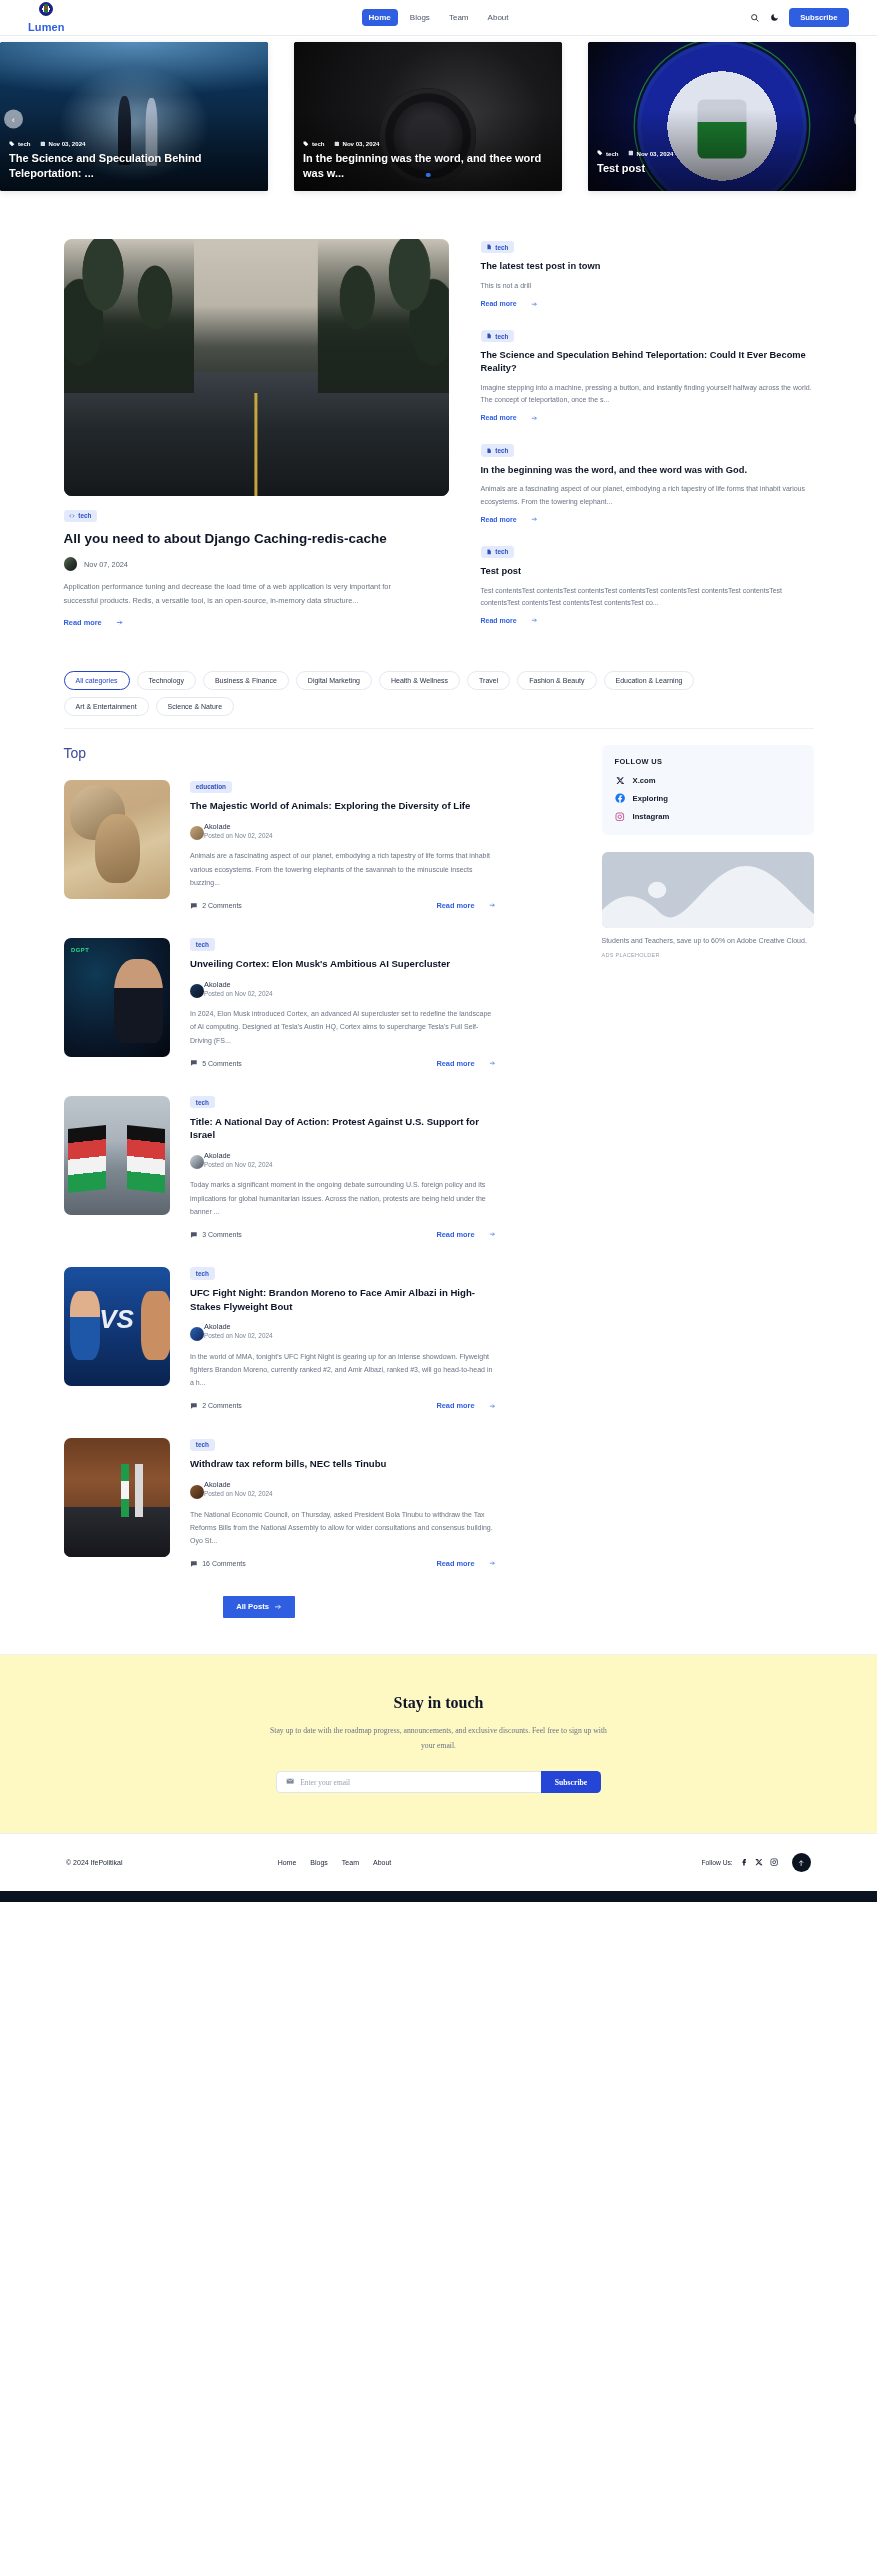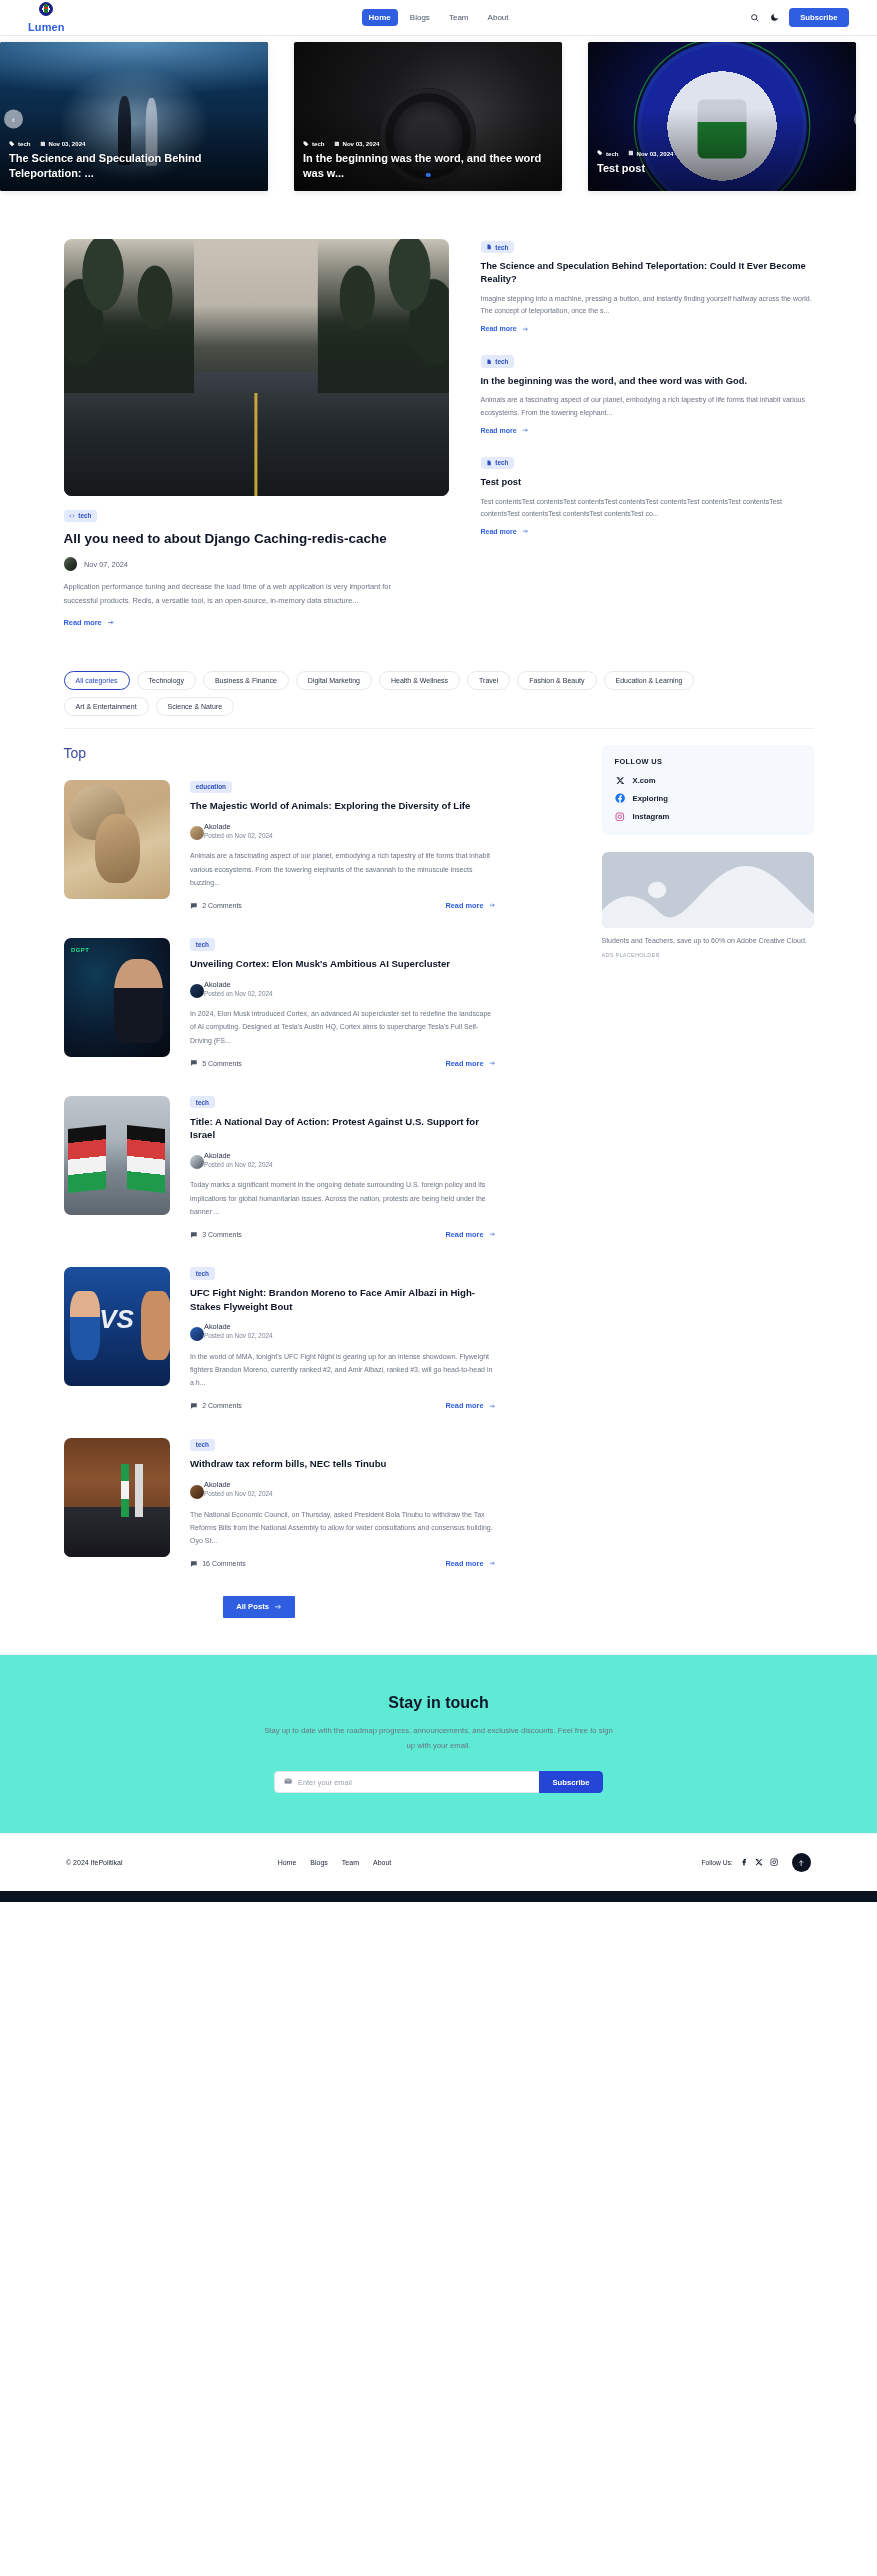--- a/index.html
+++ b/index.html
@@ -187,21 +187,21 @@
   .feat-title { font-size: 13.5px; font-weight: 700; color: #0e1628; line-height: 1.3; }
   .byline { display: flex; align-items: center; gap: 7px; margin: 10.3px 0 9px; }
   .avatar-sm {
     width: 13.5px; height: 13.5px; border-radius: 50%;
     background: linear-gradient(135deg,#5c6b58,#2b352a 55%,#171c16);
     flex: 0 0 13.5px;
   }
   .byline-date { font-size: 7.4px; color: #5a6478; }
   .feat-excerpt { font-size: 7.4px; color: #6b7385; line-height: 1.85; max-width: 363px; }
   .readmore {
-    display: inline-flex; align-items: center; gap: 5px;
+    display: inline-flex; align-items: center; gap: 14px;
     color: #2f5fe0; font-size: 7.4px; font-weight: 700; margin-top: 10.3px;
   }
 
   
   .side-posts { padding-top: 2.6px; }
   .side-post { margin-bottom: 22px; }
   .side-post:last-child { margin-bottom: 0; }
   .side-title { font-size: 9.3px; font-weight: 700; color: #0e1628; line-height: 1.38; margin: 7px 0 7px; }
   .side-excerpt { font-size: 7px; color: #6b7385; line-height: 1.75; }
   .side-post .readmore { margin-top: 7.7px; font-size: 7px; }
@@ -287,22 +287,23 @@
   .ad-img {
     width: 100%; height: 76px; border-radius: 5.8px;
     background: #c3ccd6; position: relative; overflow: hidden;
   }
   .ad-img svg { position: absolute; left: 0; bottom: 0; width: 100%; height: 100%; }
   .ad-text { font-size: 7px; color: #6b7385; line-height: 1.75; margin-top: 7.7px; }
   .ad-note { font-size: 5.5px; color: #9aa2b1; letter-spacing: 0.3px; margin-top: 4.5px; }
 
   
   .newsletter {
-    background: #5eead4; padding: 39px 0 40px; text-align: center;
+    background: #fef9c3; padding: 39px 0 40px; text-align: center;
     border-top: 0.6px solid #eef1f5;
+    font-family: Liberation Serif, serif;
   }
   .nl-title { font-size: 16px; font-weight: 700; color: #0e1628; }
   .nl-sub { font-size: 7.7px; color: #6b7385; line-height: 1.95; margin: 11px auto 0; max-width: 350px; }
   .nl-form { display: flex; justify-content: center; margin-top: 18px; }
   .nl-input-wrap {
     display: flex; align-items: center; gap: 5.8px;
     background: #fff; border: 0.6px solid #e1e6ee; border-right: none;
     border-radius: 4.5px 0 0 4.5px; padding: 0 9px; width: 265px; height: 22.5px;
   }
   .nl-input {
@@ -469,20 +470,37 @@
       <a class="readmore" href="#">
         <span>Read more</span>
         <svg width="7" height="7" viewBox="0 0 24 24" fill="none" stroke="currentColor" stroke-width="2.4">
             <line x1="3" y1="12" x2="20" y2="12"></line>
             <polyline points="14,6 20,12 14,18"></polyline>
           </svg>
       </a>
     </div>
 
     <div class="side-posts">
+      <article class="side-post">
+        <span class="tag">
+          <svg width="5.8" height="5.8" viewBox="0 0 24 24" fill="currentColor">
+              <path d="M6 2h8l6 6v14H6z"></path>
+            </svg>
+          <em style="font-style:normal">tech</em>
+        </span>
+        <h3 class="side-title">The latest test post in town</h3>
+        <p class="side-excerpt">This is not a drill</p>
+        <a class="readmore" href="#">
+          <span>Read more</span>
+          <svg width="6.4" height="6.4" viewBox="0 0 24 24" fill="none" stroke="currentColor" stroke-width="2.4">
+              <line x1="3" y1="12" x2="20" y2="12"></line>
+              <polyline points="14,6 20,12 14,18"></polyline>
+            </svg>
+        </a>
+      </article>
 
       <article class="side-post">
         <span class="tag">
           <svg width="5.8" height="5.8" viewBox="0 0 24 24" fill="currentColor">
               <path d="M6 2h8l6 6v14H6z"></path>
             </svg>
           <em style="font-style:normal">tech</em>
         </span>
         <h3 class="side-title">The Science and Speculation Behind Teleportation: Could It Ever Become Reality?</h3>
         <p class="side-excerpt">Imagine stepping into a machine, pressing a button, and instantly finding yourself halfway across the world. The concept of teleportation, once the s...</p>

